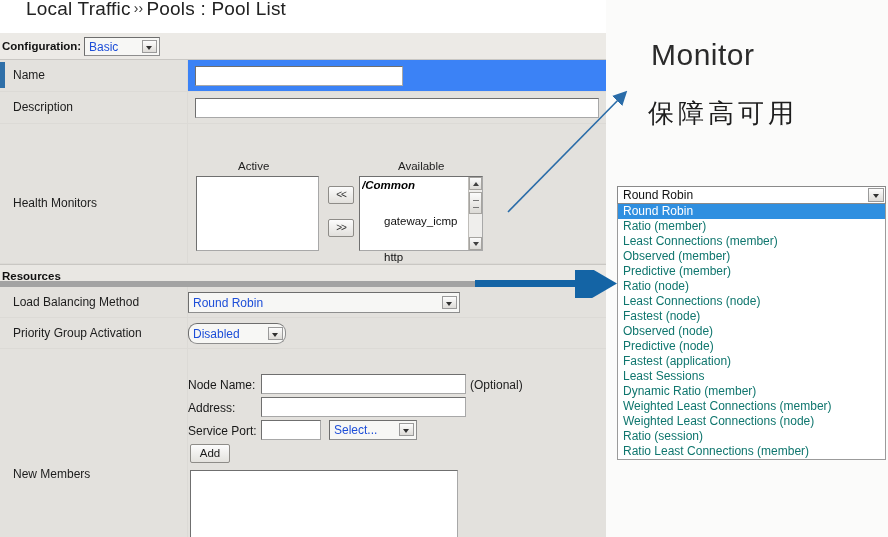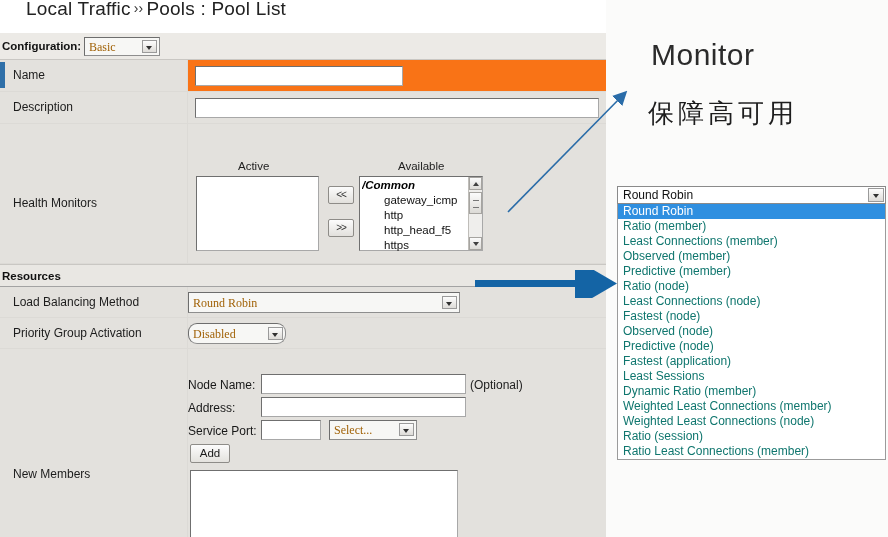--- a/index.html
+++ b/index.html
@@ -68,23 +68,22 @@
     border: 1px solid #8e8e8e;
     border-top-color: #6d6d6d;
     border-left-color: #6d6d6d;
     box-sizing: border-box;
     height: 18px;
   }
   .select-box .val {
     position: absolute;
     left: 4px; top: 2px;
     font-size: 12px;
-    color: #a16207;
+    color: #1d4ed8;
     white-space: nowrap;
-    font-family: Liberation Serif, serif;
   }
   .select-box .arrow-btn {
     position: absolute;
     right: 2px; top: 2px;
     width: 15px; height: 13px;
     background: linear-gradient(#fdfdfd, #dedcd8);
     border: 1px solid #9a9a9a;
     box-sizing: border-box;
   }
   .select-box .arrow-btn::after {
@@ -131,21 +130,21 @@
     position: absolute;
     background: #ffffff;
     border: 1px solid #a8a8a8;
     border-top: 1px solid #6f6f6f;
     border-left: 1px solid #6f6f6f;
     box-sizing: border-box;
     height: 20px;
   }
 
   
-  #row-name { top: 27px; height: 32px; background: #f97316; }
+  #row-name { top: 27px; height: 32px; background: #3b82f6; }
   #row-name .rlabel { top: 8px; }
   #inp-name { left: 195px; top: 6px; width: 208px; }
 
   
   #row-desc { top: 59px; height: 32px; background: #e3e1dd; }
   #row-desc .rlabel { top: 8px; }
   #inp-desc { left: 195px; top: 6px; width: 404px; }
 
   
   #row-hm { top: 91px; height: 140px; background: #e3e1dd; }
@@ -177,21 +176,21 @@
     font-size: 11.5px;
     line-height: 15px;
     color: #111;
     overflow: hidden;
   }
   #hm-avail .items .grp {
     font-style: italic;
     font-weight: bold;
     color: #000;
   }
-  #hm-avail .items .itm { padding-left: 22px; }
+  #hm-avail .items .itm { padding-left: 22px; margin-top: 21px; }
 
   .vscroll {
     position: absolute;
     right: 0; top: 0; bottom: 0;
     width: 14px;
     background: #efeeec;
     border-left: 1px solid #bfbdb9;
     box-sizing: border-box;
   }
   .vscroll .sb-up, .vscroll .sb-down {
@@ -245,21 +244,21 @@
   }
   #btn-move-left  { left: 328px; top: 62px; }
   #btn-move-right { left: 328px; top: 95px; }
 
   
   #res-header {
     position: absolute;
     left: 0; top: 231px;
     width: 606px; height: 23px;
     background: #e9e7e3;
-    border-bottom: 1px solid #a3a3a3;
+    border-bottom: 6px solid #a3a3a3;
     border-top: 1px solid #c9c7c3;
     box-sizing: border-box;
   }
   #res-header span {
     position: absolute;
     left: 2px; top: 5px;
     font-size: 11.5px;
     font-weight: bold;
     color: #111;
   }

